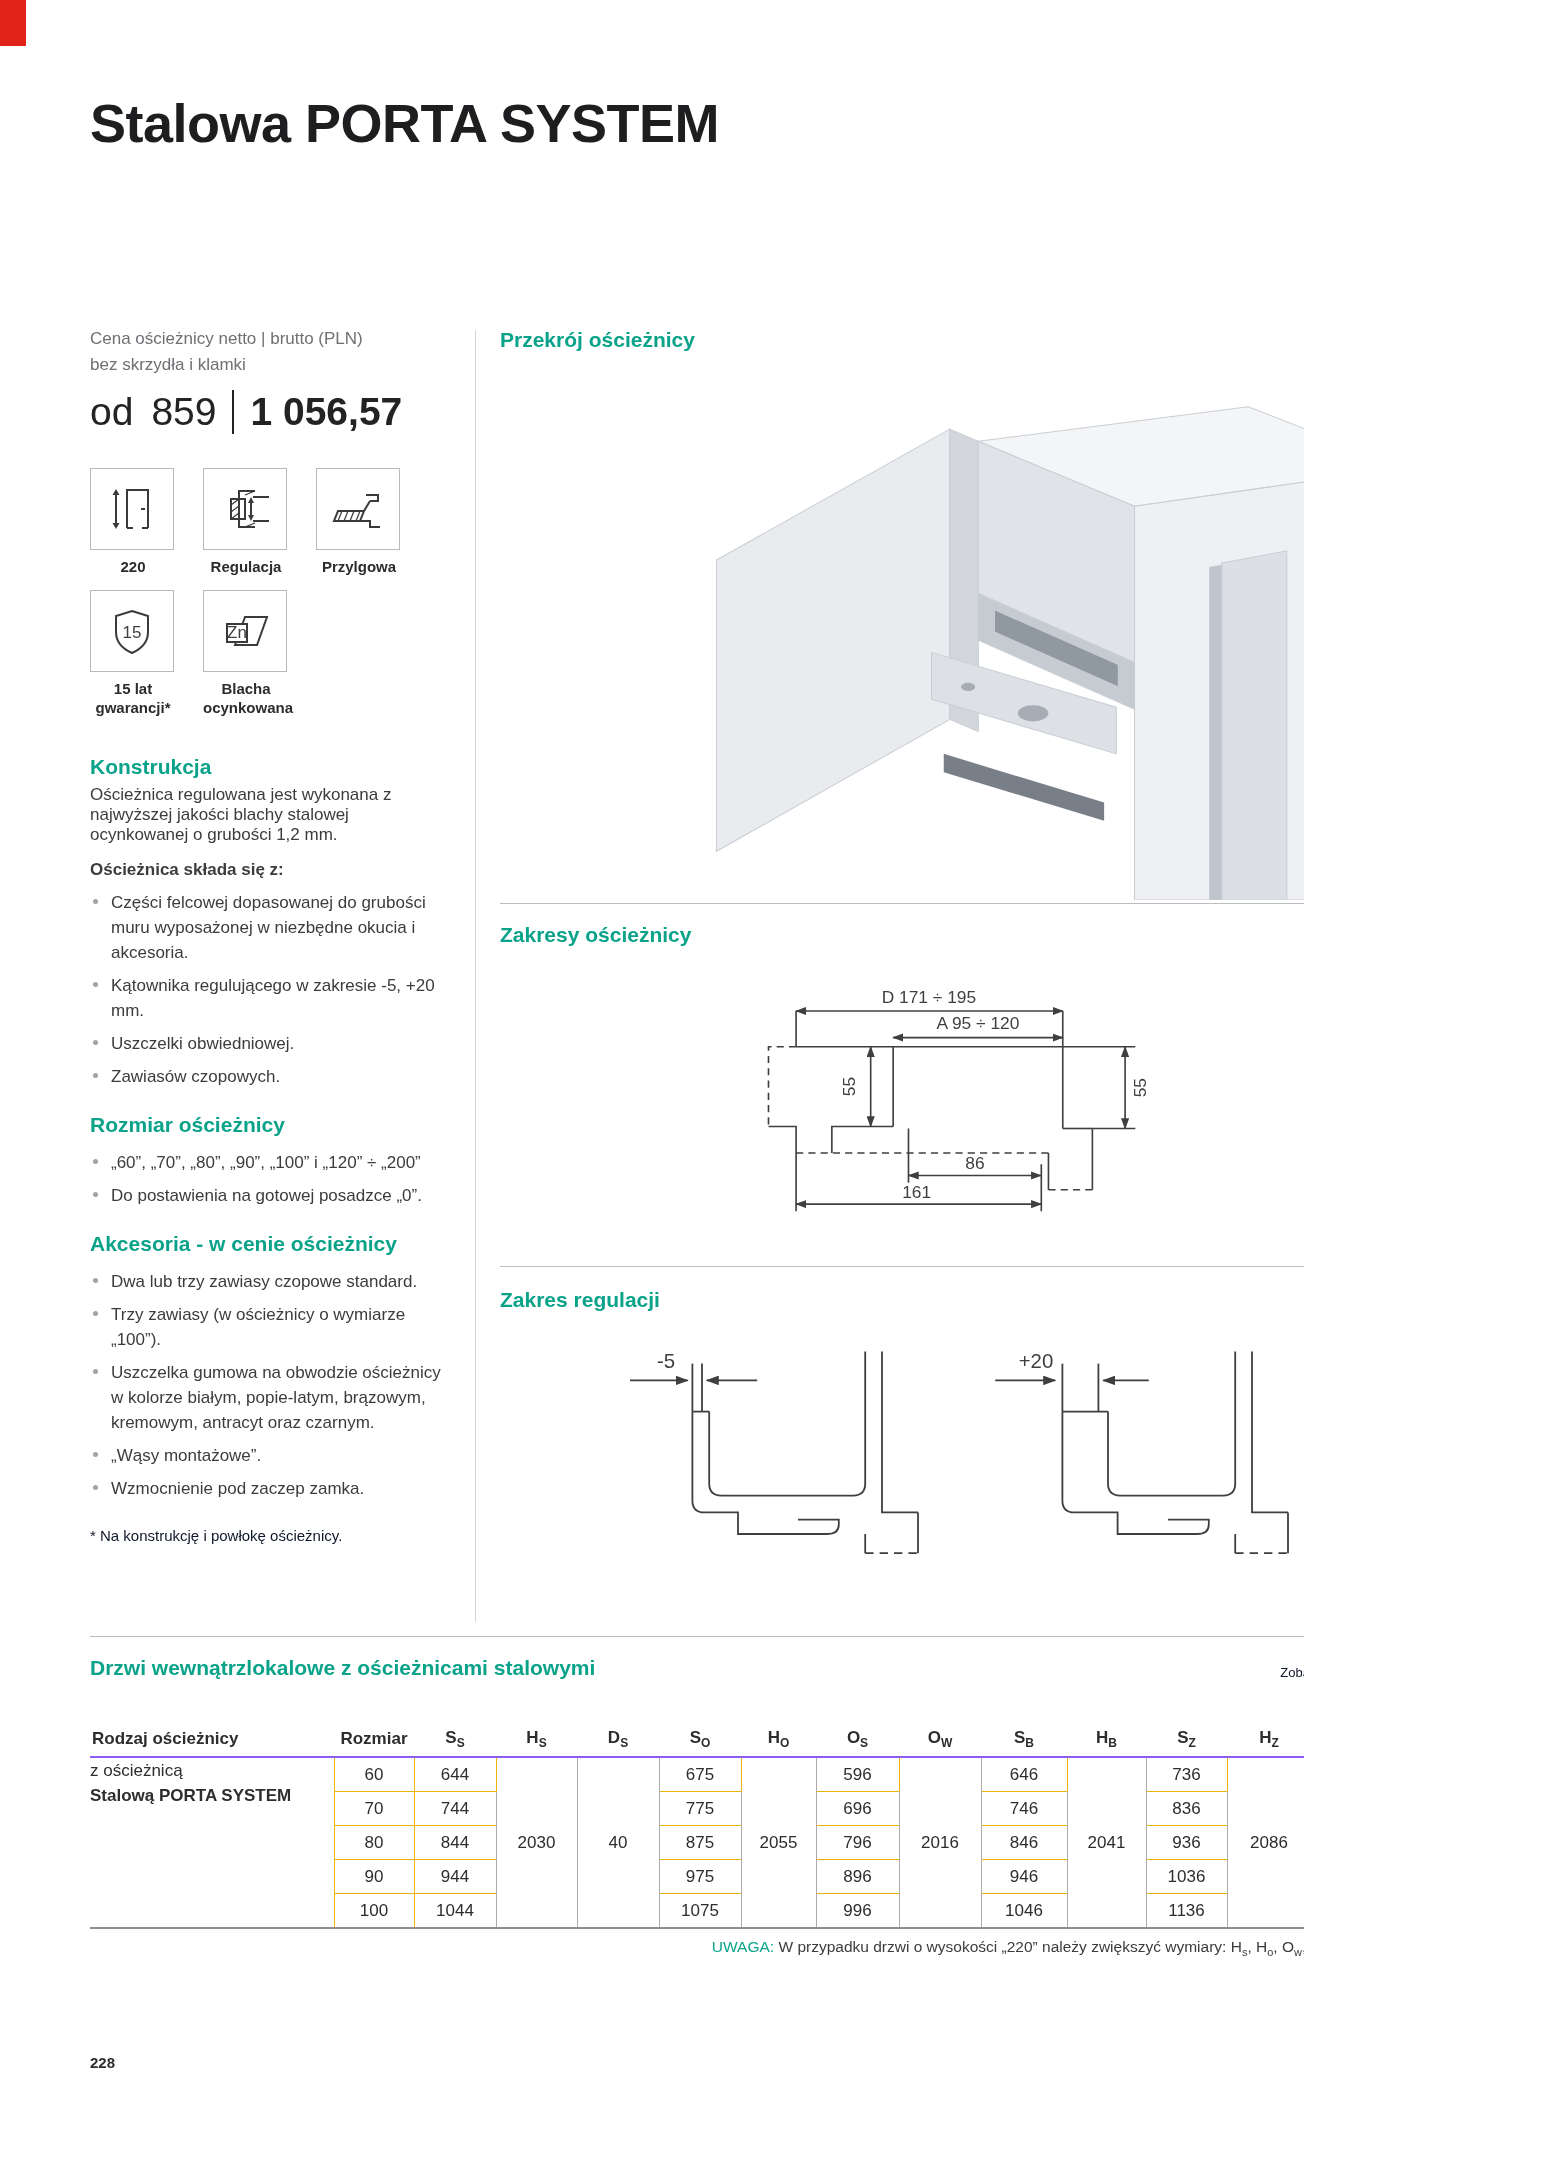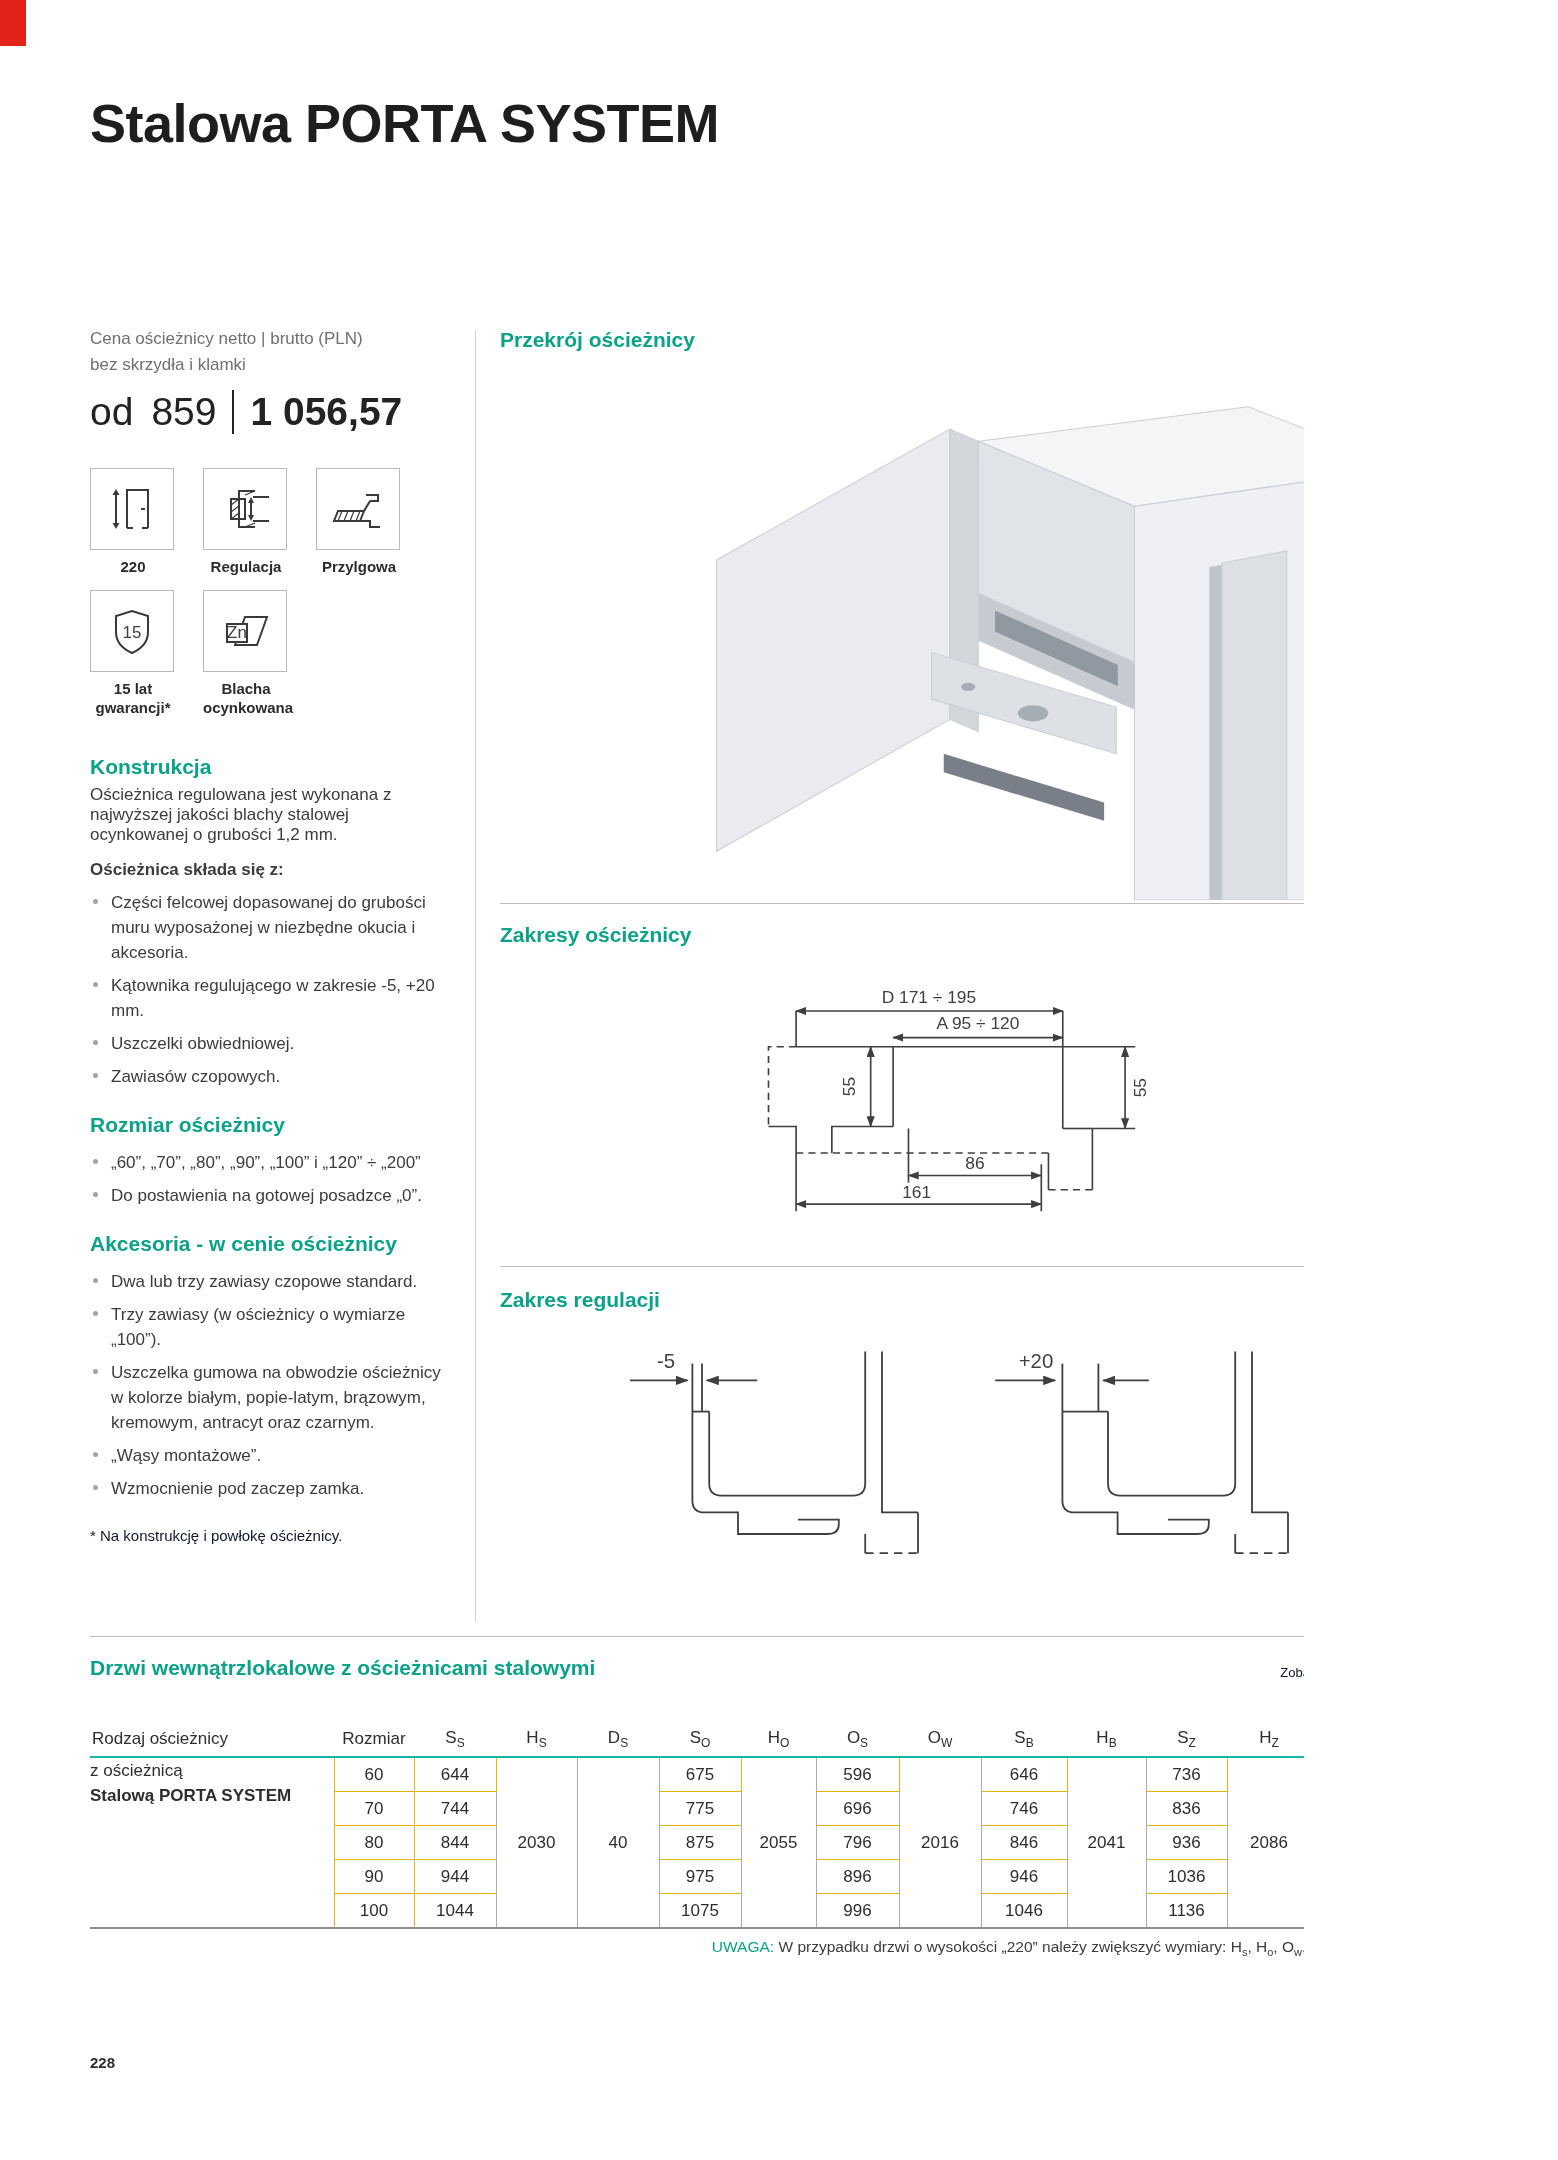--- a/index.html
+++ b/index.html
@@ -30,21 +30,21 @@
   .hdiv{position:absolute;height:1px;background:#bdbdc1;}
   
   .fh{position:absolute;}
   .fig{position:absolute;}
   svg text{font-family:"Liberation Sans",sans-serif;fill:#3f3f41;font-size:17px;}
   
   .tblhead{position:absolute;left:90px;top:1656px;}
   .seenote{position:absolute;left:90px;top:1665px;width:1342px;text-align:right;font-size:13px;color:#0f172a;}
   .twrap{position:absolute;left:90px;top:1722px;width:1347px;border-bottom:2px solid #8e8e92;}
   table{border-collapse:collapse;width:1347px;table-layout:fixed;font-size:17px;color:#2d2d2f;}
-  th{font-weight:normal;border-bottom:2px solid #14b8a6;height:34px;vertical-align:middle;text-align:center;padding:0;}
+  th{font-weight:bold;border-bottom:2px solid #8b5cf6;height:34px;vertical-align:middle;text-align:center;padding:0;}
   th.first{text-align:left;padding-left:2px;}
   th sub,td sub{font-size:12px;}
   td{height:33px;text-align:center;padding:0;}
   td.box{border:1px solid #eab308;}
   td.merge{border-left:1px solid #ababaf;border-right:1px solid #ababaf;}
   td.labelcell{text-align:left;vertical-align:top;padding-top:0;line-height:25px;}
   td.labelcell .bold{font-weight:bold;}
   tbody tr:last-child td{border-bottom:none;}
   .noteline{position:absolute;left:90px;top:1938px;width:1342px;text-align:right;font-size:15.5px;color:#3c3c3e;}
   .noteline .lbl{color:#0AA38A;}

